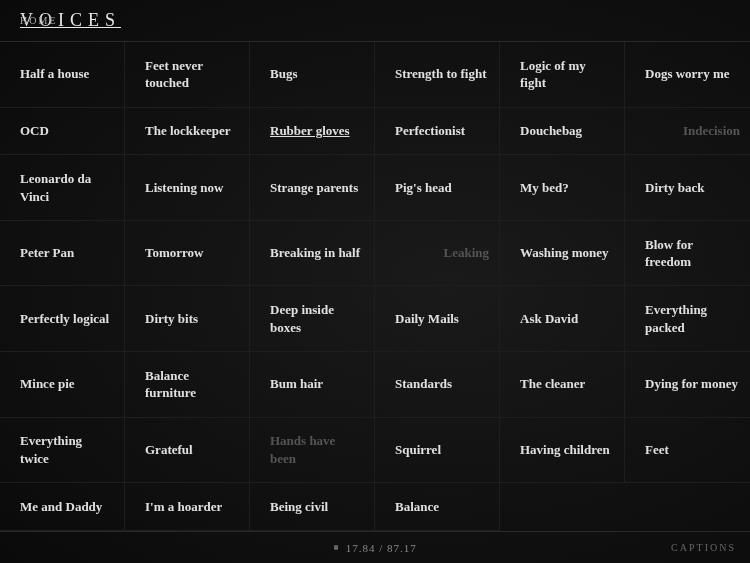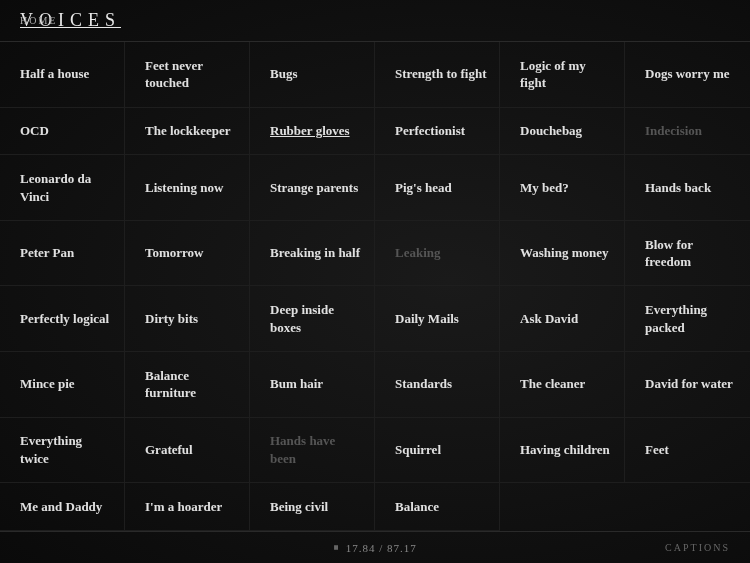--- a/index.html
+++ b/index.html
@@ -90,20 +90,21 @@
       display: flex;
       align-items: center;
     }
 
     .track-cell:nth-child(6n) {
       border-right: none;
     }
 
     .track-cell.dimmed {
       color: #555;
+      justify-content: flex-end;
     }
 
     .track-cell.underlined span {
       text-decoration: underline;
       text-align: right;
     }
 
     
     .footer {
       display: flex;
@@ -119,21 +120,21 @@
       font-size: 11px;
       color: #888;
       letter-spacing: 1px;
       display: flex;
       align-items: center;
       gap: 6px;
     }
 
     .footer-captions {
       position: absolute;
-      right: 20px;
+      right: 14px;
       font-size: 10px;
       letter-spacing: 2px;
       color: #666;
       text-transform: uppercase;
     }
   </style>
 </head>
 <body>
 
 <div class="content-wrapper">
@@ -190,21 +191,21 @@
       <div class="track-cell">
         <span>Strange parents</span>
       </div>
       <div class="track-cell">
         <span>Pig's head</span>
       </div>
       <div class="track-cell">
         <span>My bed?</span>
       </div>
       <div class="track-cell">
-        <span>Hands back</span>
+        <span>Dirty back</span>
       </div>
       <div class="track-cell">
         <span>Peter Pan</span>
       </div>
       <div class="track-cell">
         <span>Tomorrow</span>
       </div>
       <div class="track-cell">
         <span>Breaking in half</span>
       </div>
@@ -244,21 +245,21 @@
       <div class="track-cell">
         <span>Bum hair</span>
       </div>
       <div class="track-cell">
         <span>Standards</span>
       </div>
       <div class="track-cell">
         <span>The cleaner</span>
       </div>
       <div class="track-cell">
-        <span>David for water</span>
+        <span>Dying for money</span>
       </div>
       <div class="track-cell">
         <span>Everything twice</span>
       </div>
       <div class="track-cell">
         <span>Grateful</span>
       </div>
       <div class="track-cell dimmed">
         <span>Hands have been</span>
       </div>

